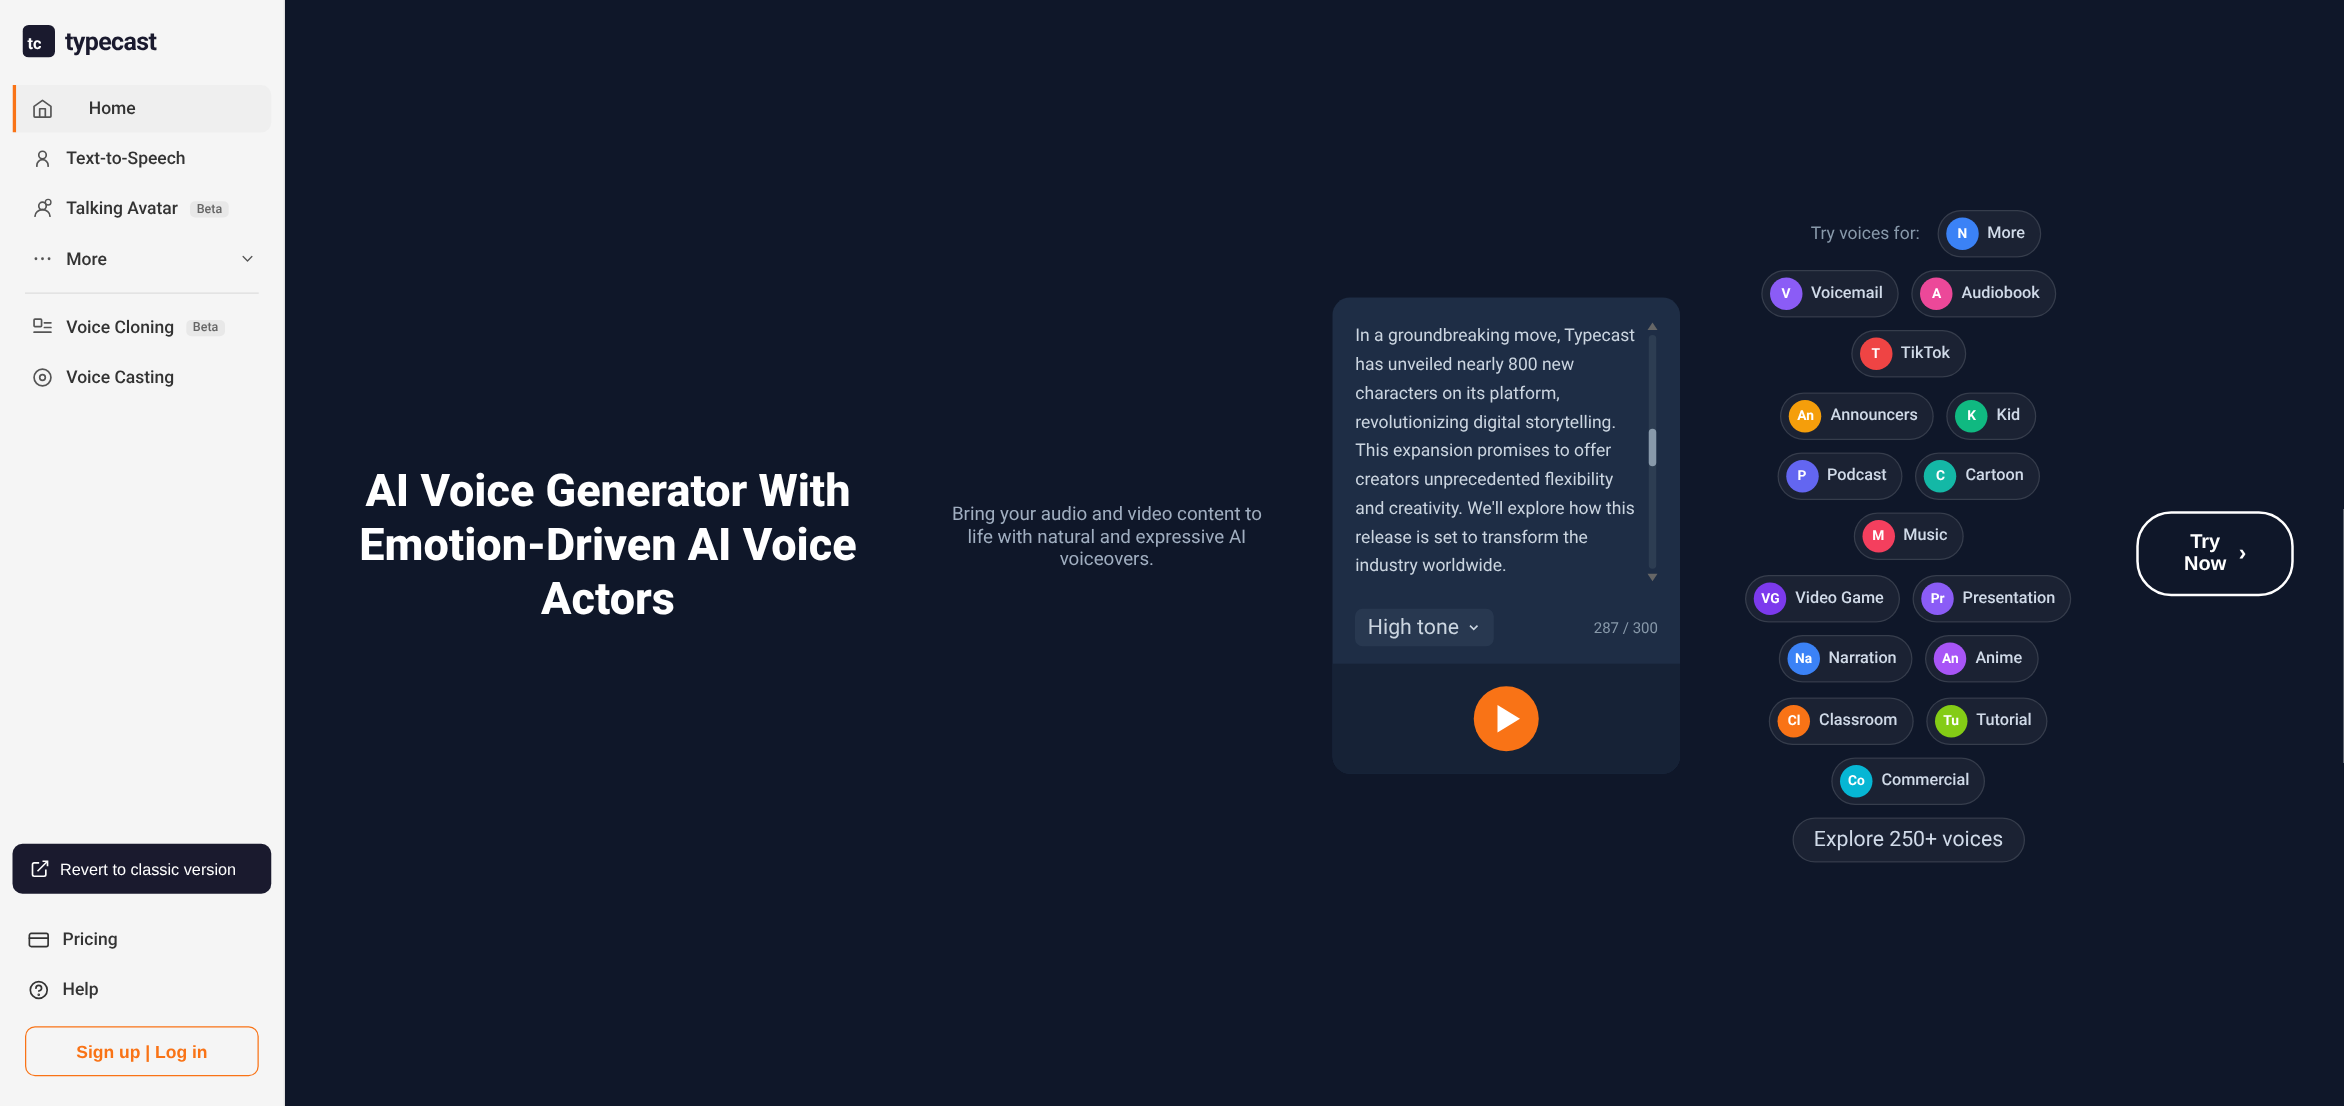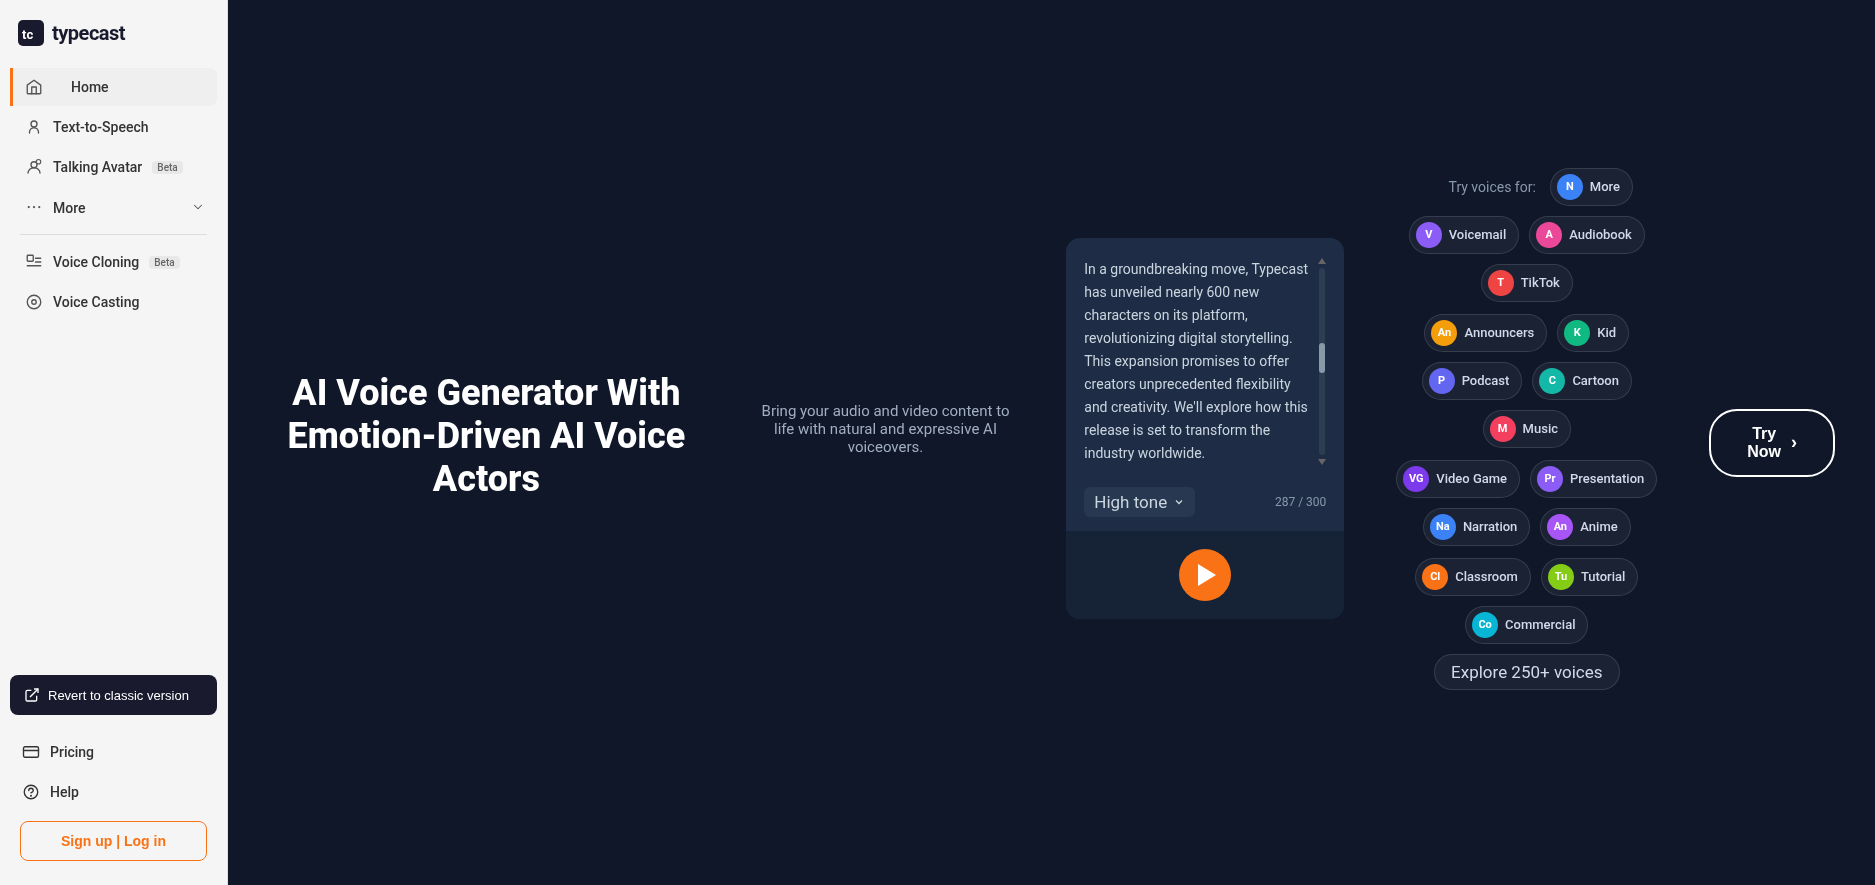--- a/index.html
+++ b/index.html
@@ -489,21 +489,21 @@
     </button>
   </div>
 </aside>
 
 <main id="main">
   <h1 class="main-title">AI Voice Generator With Emotion-Driven AI Voice Actors</h1>
   <p class="main-subtitle">Bring your audio and video content to life with natural and expressive AI voiceovers.</p>
 
   <div class="editor-card">
     <div class="editor-body">
-      <div class="editor-text">In a groundbreaking move, Typecast has unveiled nearly 600 new characters on its platform, revolutionizing digital storytelling. This expansion promises to offer creators unprecedented flexibility and creativity. We'll explore how this release is set to transform the industry worldwide.</div>
+      <div class="editor-text">In a groundbreaking move, Typecast has unveiled nearly 800 new characters on its platform, revolutionizing digital storytelling. This expansion promises to offer creators unprecedented flexibility and creativity. We'll explore how this release is set to transform the industry worldwide.</div>
       <div class="editor-scrollbar">
         <div class="scroll-arrow up"></div>
         <div class="scroll-track">
           <div class="scroll-thumb"></div>
         </div>
         <div class="scroll-arrow down"></div>
       </div>
     </div>
     <div class="editor-footer">
       <div class="tone-selector">

